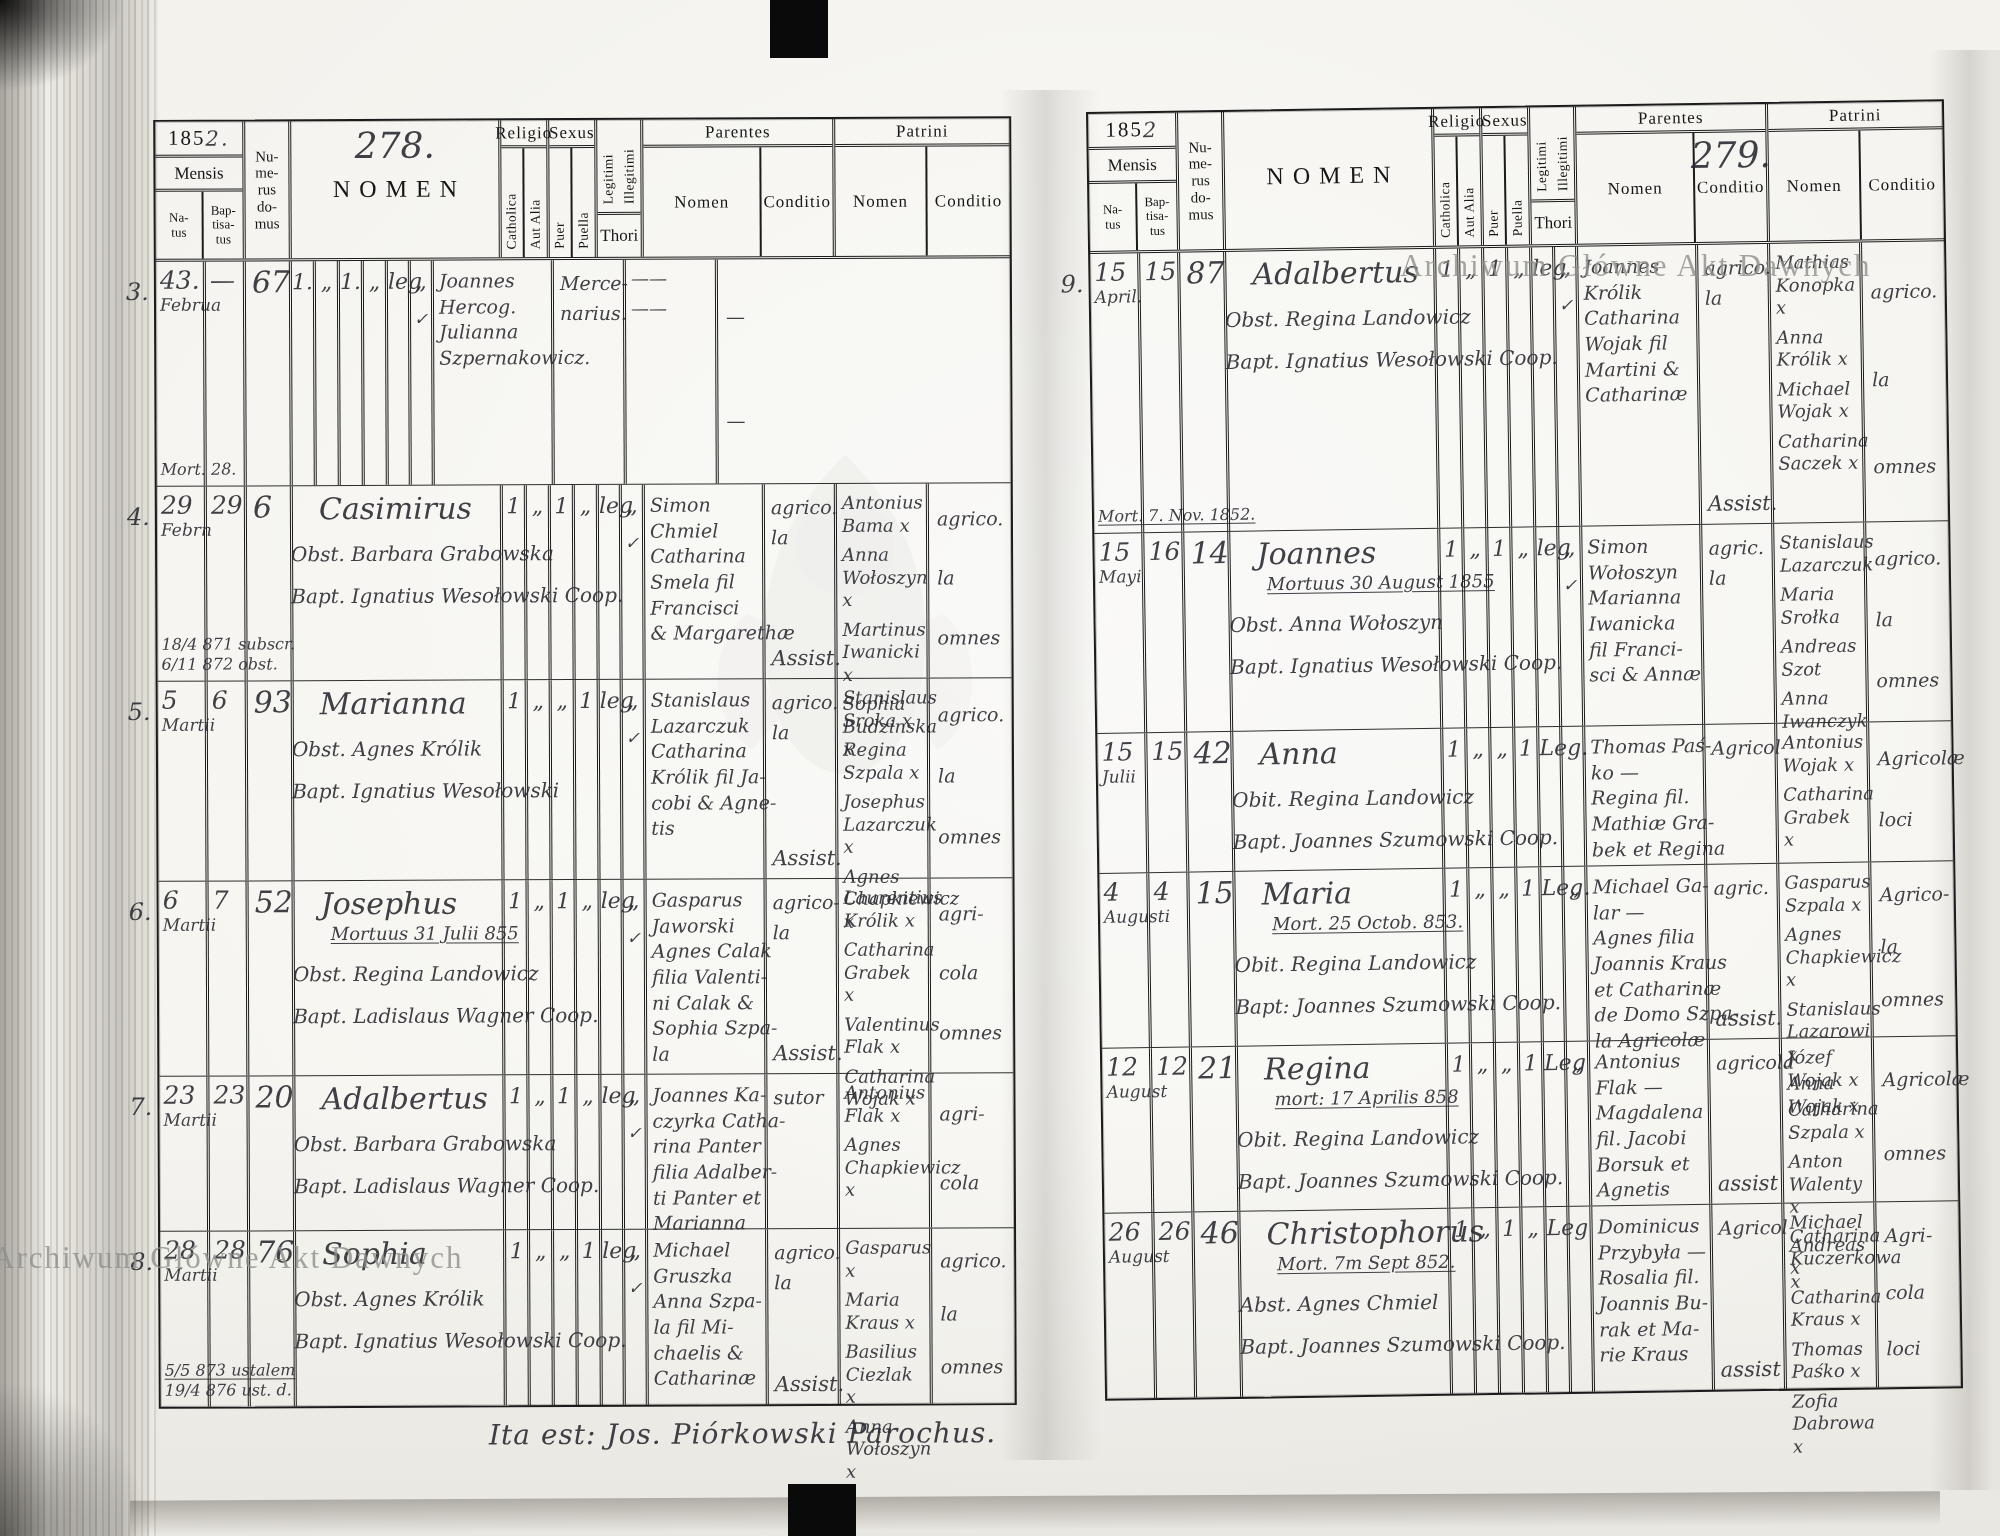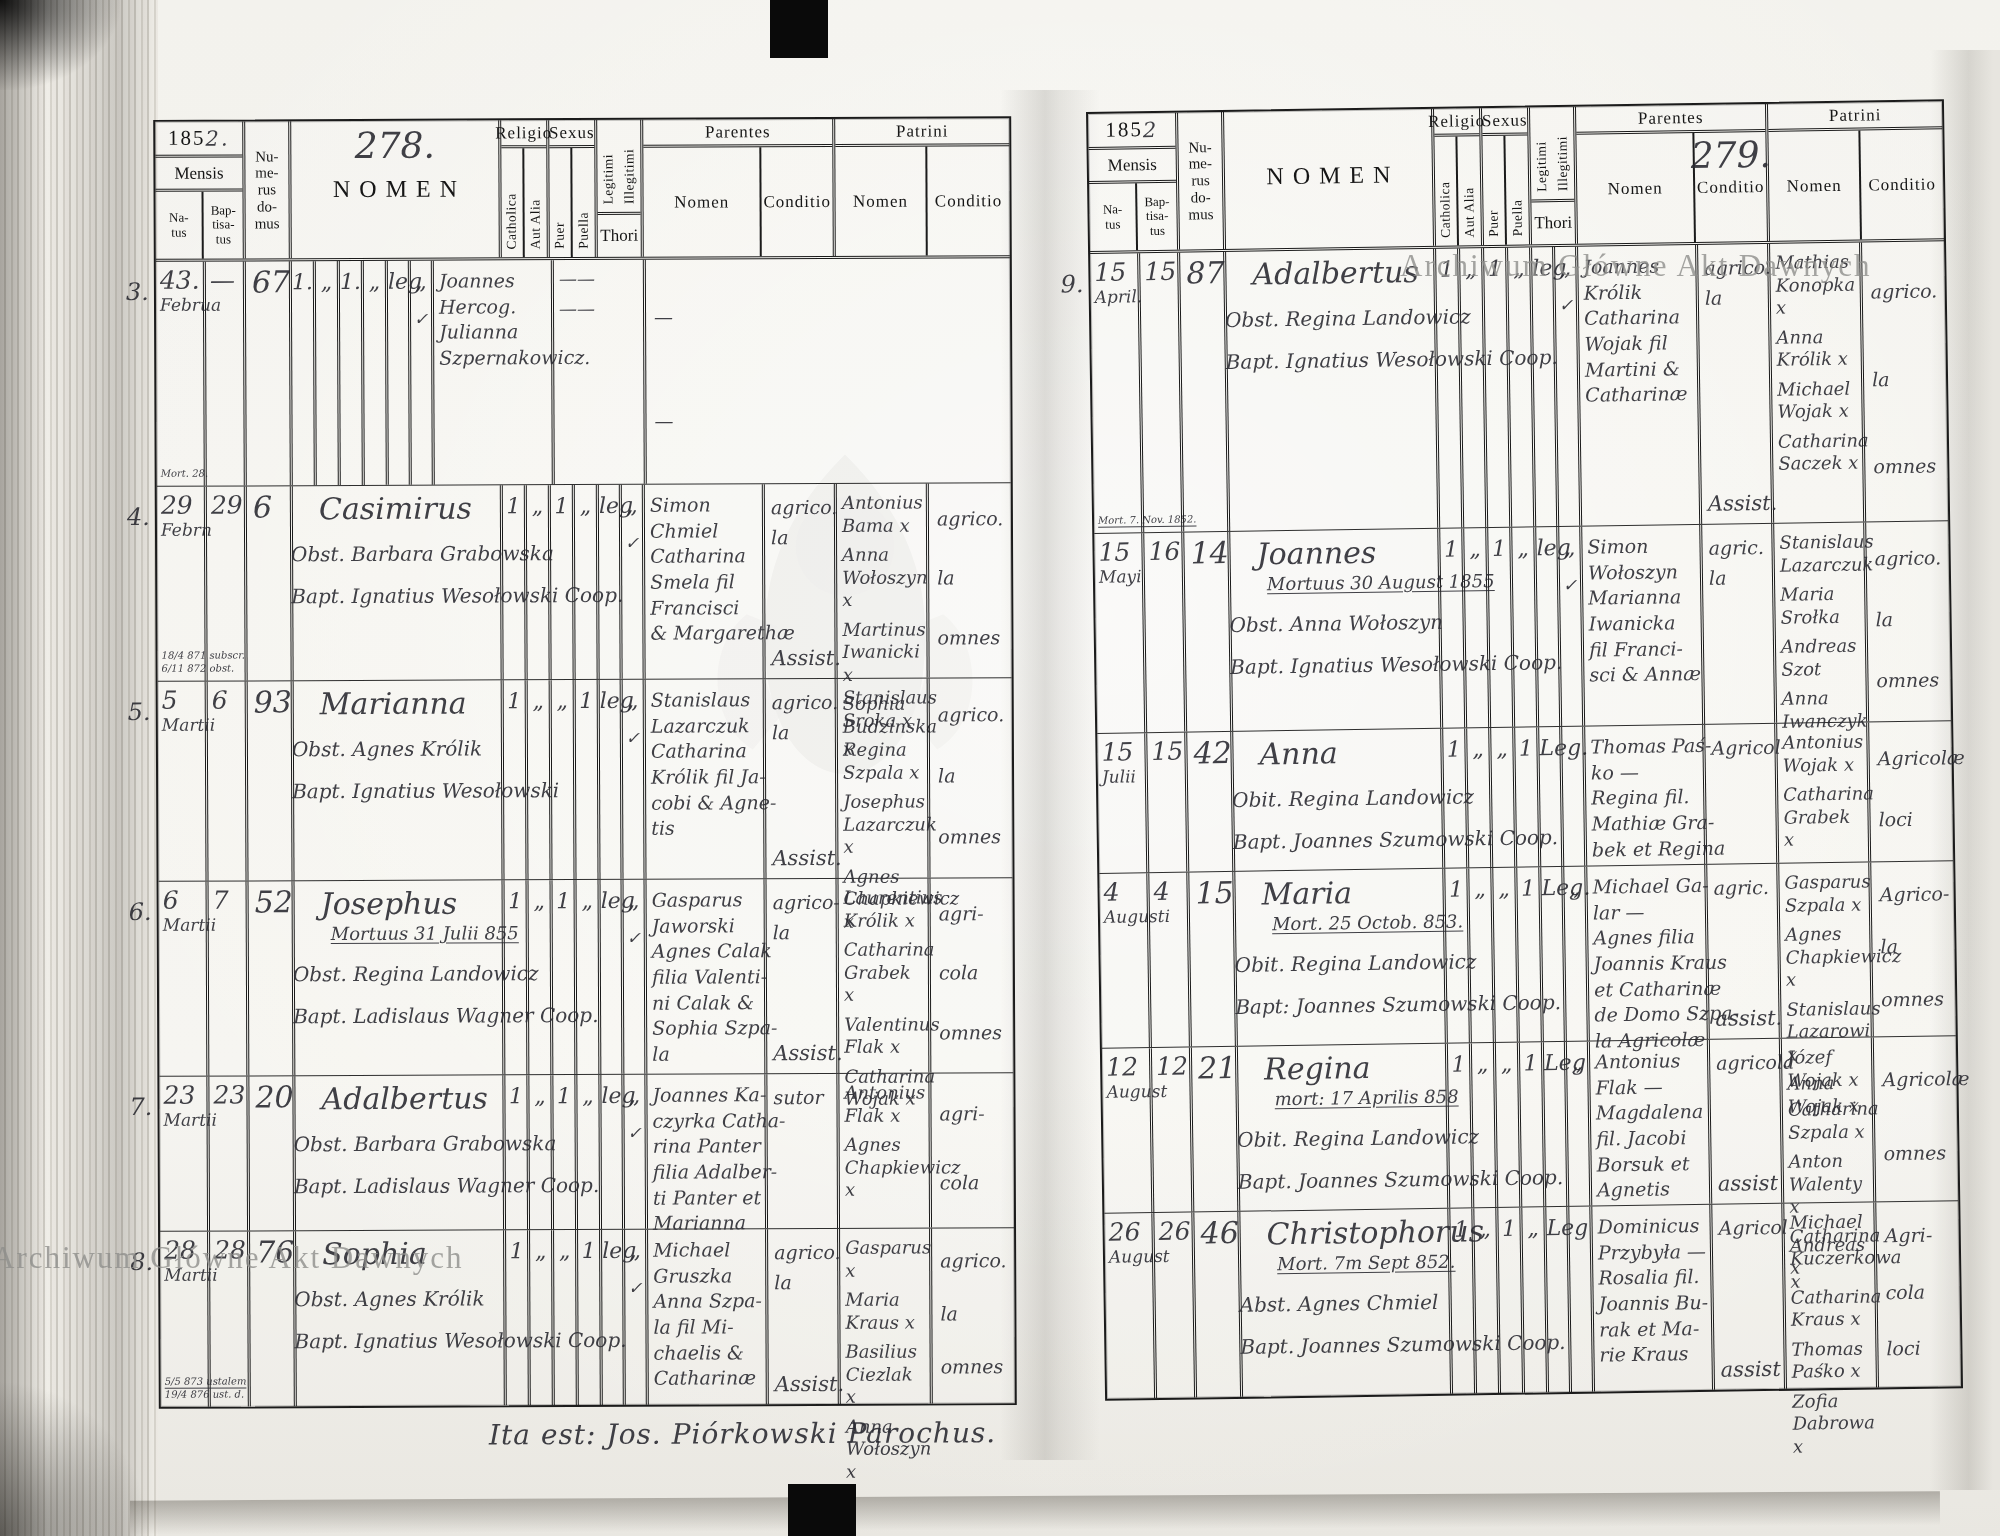--- a/index.html
+++ b/index.html
@@ -88,21 +88,21 @@
   .w9 { width:92px; } .w10 { width:82px; }
 
   .hw { font-family:"DejaVu Serif", serif; font-style:italic; color:#2c2c33; opacity:0.9; }
   .u { text-decoration:underline; text-underline-offset:3px; }
 
   .rno { position:absolute; left:-30px; top:16px; font-size:24px; z-index:4; }
   .w1 { display:flex; flex-direction:column; padding:6px 2px 6px 4px; overflow:visible; }
   .day { font-size:25px; line-height:1; }
   .mon { font-size:17px; margin-top:2px; white-space:nowrap; z-index:3; }
   .margins { margin-top:auto; z-index:3; }
-  .mnote { font-size:10px; white-space:nowrap; line-height:1.25; }
+  .mnote { font-size:16px; white-space:nowrap; line-height:1.25; }
   .w2 { padding-top:6px; text-align:left; }
   .w2 .day { padding-left:4px; }
   .w3 { padding:6px 0 0 6px; }
   .house { font-size:30px; line-height:1; }
   .namecell { padding:8px 0 4px 26px; z-index:3; }
   .nm { font-size:30px; white-space:nowrap; line-height:1; }
   .note { font-size:20px; white-space:nowrap; margin-top:18px; margin-left:-28px; z-index:3; }
   .note:first-of-type { margin-top:10px; }
   .note.u { font-size:18px; margin-top:4px; margin-left:10px; }
   .tick { padding-top:10px; text-align:center; overflow:visible; }
@@ -251,20 +251,26 @@
             <div class="cell w6 tick">
               <div class="tv hw">„</div>
               <div class="chk hw">✓</div>
             </div>
             <div class="cell w7 pn">
               <div class="pline hw">Joannes</div>
               <div class="pline hw">Hercog.</div>
               <div class="pline hw">Julianna</div>
               <div class="pline hw">Szpernakowicz.</div>
             </div>
+            <div class="cell w8 pc">
+              <div class="pcw">
+                <div class="pline hw">Merce-</div>
+                <div class="pline hw">narius.</div>
+              </div>
+            </div>
             <div class="cell w9 ptn">
               <div class="ptname hw">——</div>
               <div class="ptname hw">——</div>
             </div>
             <div class="cell w10 ptc">
               <div class="pline hw">—</div>
               <div class="pline hw">—</div>
             </div>
           </div>
           <div class="row" style="height: 195px;">

